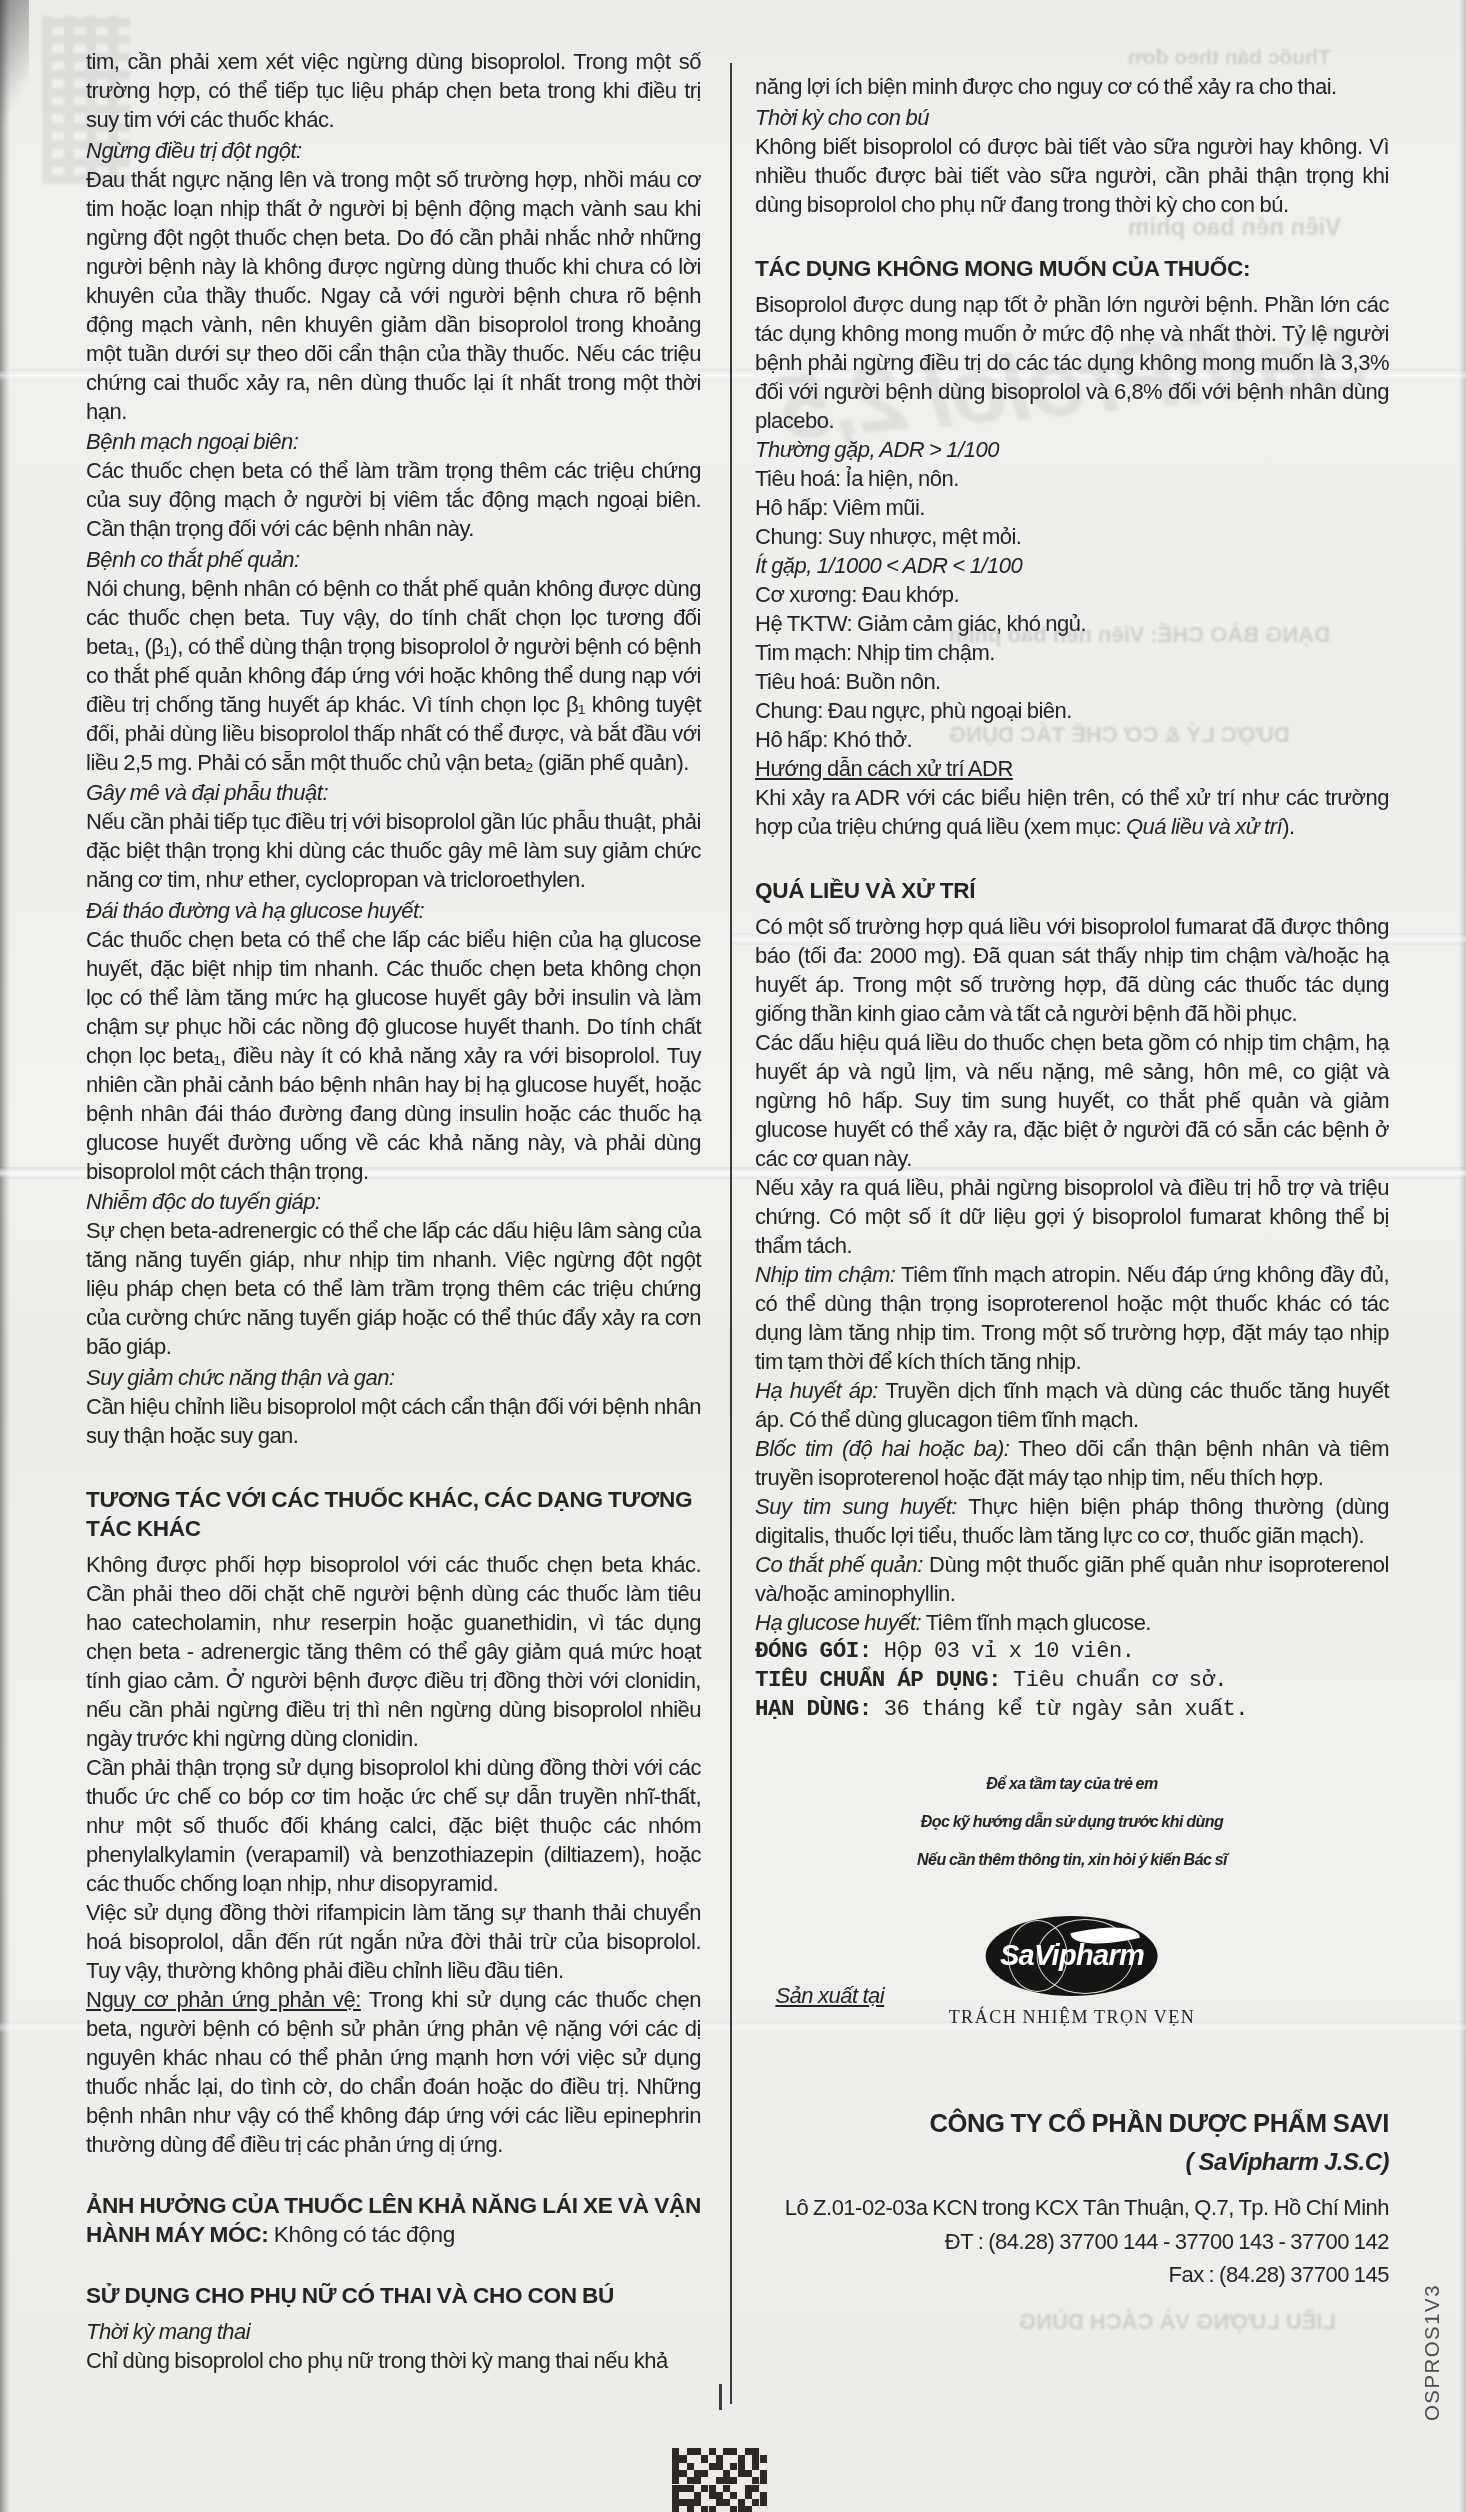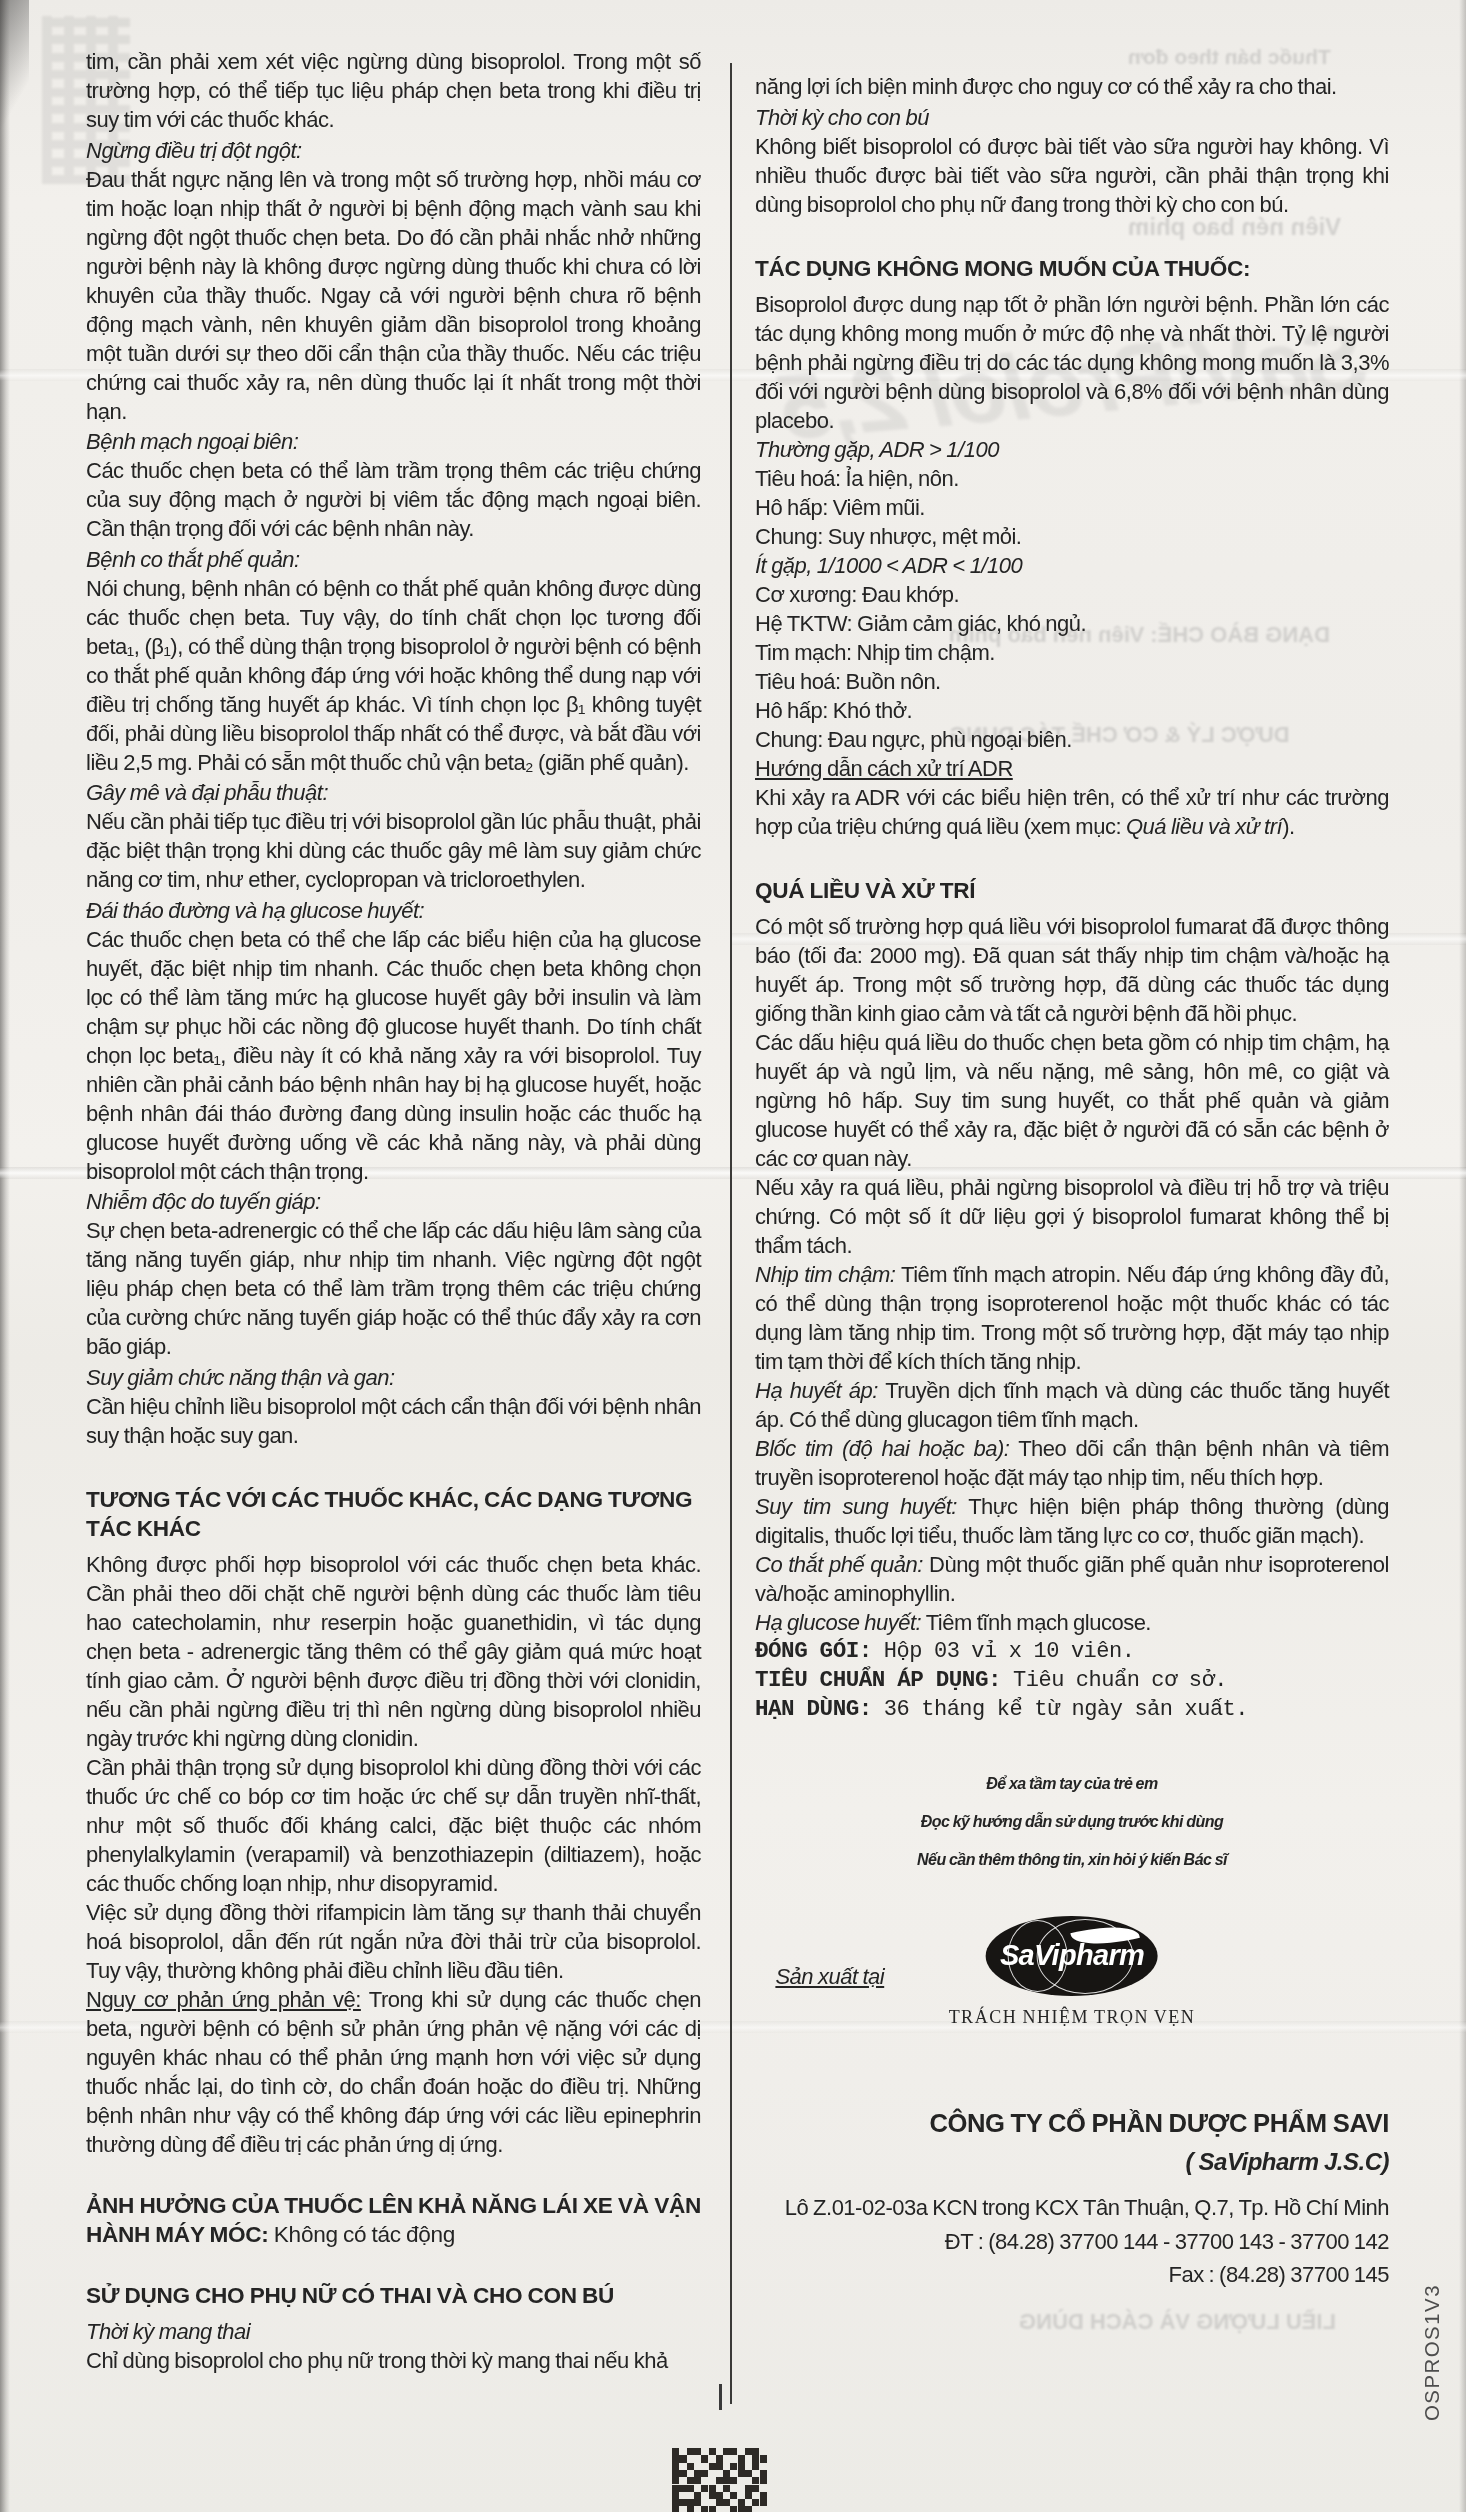--- a/index.html
+++ b/index.html
@@ -30,21 +30,21 @@
   .h.tight{margin-top:32px;}
   .ln{margin:0;}
   .it{font-style:italic;}
   .ul{text-decoration:underline;}
   .lead{font-style:italic;}
   .leadul{text-decoration:underline;}
   .lbl-row{font-family:Liberation Mono, monospace;}
   .lbl{font-weight:bold;font-size:22.6px;}
   .notice{margin-top:41px;text-align:center;font-weight:bold;font-style:italic;line-height:38px;font-size:16px;}
   .madein-row{margin-top:37px;position:relative;height:168px;}
-  .madein{position:absolute;left:20.4px;top:46px;font-style:italic;text-decoration:underline;font-size:22px;}
+  .madein{position:absolute;left:20.4px;top:65px;font-style:italic;text-decoration:underline;font-size:22px;}
   .logo-wrap{position:absolute;left:50%;transform:translateX(-50%);top:0;text-align:center;}
   .logo-oval{position:relative;width:172px;height:80px;background:#171513;border-radius:50%;margin:0 auto;overflow:hidden;}
   .logo-oval .mer{position:absolute;border:1.5px solid rgba(255,255,255,.85);border-radius:50%;}
   .mer.m1{left:22px;top:4.4px;width:58px;height:70px;}
   .mer.m2{left:51px;top:2.9px;width:95px;height:73px;}
   .logo-feather{position:absolute;left:86px;top:10.2px;width:67px;height:19px;background:#fff;border-radius:0 90% 0 90%;transform:rotate(-12deg);}
   .logo-txt{position:absolute;left:0;top:25px;width:100%;text-align:center;color:#fff;font-weight:bold;font-style:italic;font-size:29px;letter-spacing:-0.7px;}
   .logo-tag{margin-top:7.3px;font-family:"Liberation Serif",serif;font-size:18px;letter-spacing:1.5px;color:#262626;white-space:nowrap;}
   .company{margin-top:25px;text-align:right;}
   .company .nm{font-weight:bold;font-size:25.6px;letter-spacing:-0.4px;}
@@ -119,22 +119,22 @@
     <p class="b">Bisoprolol được dung nạp tốt ở phần lớn người bệnh. Phần lớn các tác dụng không mong muốn ở mức độ nhẹ và nhất thời. Tỷ lệ người bệnh phải ngừng điều trị do các tác dụng không mong muốn là 3,3% đối với người bệnh dùng bisoprolol và 6,8% đối với bệnh nhân dùng placebo.</p>
     <p class="ln it">Thường gặp, ADR &gt; 1/100</p>
     <p class="ln">Tiêu hoá: Ỉa hiện, nôn.</p>
     <p class="ln">Hô hấp: Viêm mũi.</p>
     <p class="ln">Chung: Suy nhược, mệt mỏi.</p>
     <p class="ln it">Ít gặp, 1/1000 &lt;  ADR &lt; 1/100</p>
     <p class="ln">Cơ xương: Đau khớp.</p>
     <p class="ln">Hệ TKTW: Giảm cảm giác, khó ngủ.</p>
     <p class="ln">Tim mạch: Nhịp tim chậm.</p>
     <p class="ln">Tiêu hoá: Buồn nôn.</p>
+    <p class="ln">Chung: Đau ngực, phù ngoại biên.</p>
     <p class="ln">Hô hấp: Khó thở.</p>
-    <p class="ln">Chung: Đau ngực, phù ngoại biên.</p>
     <p class="ln ul">Hướng dẫn cách xử trí ADR</p>
     <p class="b"><span>Khi xảy ra ADR với các biểu hiện trên, có thể xử trí như các trường hợp của triệu chứng quá liều (xem mục: </span><span class="it">Quá liều và xử trí</span><span>).</span></p>
     <p class="h">QUÁ LIỀU VÀ XỬ TRÍ</p>
     <p class="b">Có một số trường hợp quá liều với bisoprolol fumarat đã được thông báo (tối đa: 2000 mg). Đã quan sát thấy nhịp tim chậm và/hoặc hạ huyết áp. Trong một số trường hợp, đã dùng các thuốc tác dụng giống thần kinh giao cảm và tất cả người bệnh đã hồi phục.</p>
     <p class="b">Các dấu hiệu quá liều do thuốc chẹn beta gồm có nhịp tim chậm, hạ huyết áp và ngủ lịm, và nếu nặng, mê sảng, hôn mê, co giật và ngừng hô hấp. Suy tim sung huyết, co thắt phế quản và giảm glucose huyết có thể xảy ra, đặc biệt ở người đã có sẵn các bệnh ở các cơ quan này.</p>
     <p class="b">Nếu xảy ra quá liều, phải ngừng bisoprolol và điều trị hỗ trợ và triệu chứng. Có một số ít dữ liệu gợi ý bisoprolol fumarat không thể bị thẩm tách.</p>
     <p class="b"><span class="lead">Nhịp tim chậm:</span> <span>Tiêm tĩnh mạch atropin. Nếu đáp ứng không đầy đủ, có thể dùng thận trọng isoproterenol hoặc một thuốc khác có tác dụng làm tăng nhịp tim. Trong một số trường hợp, đặt máy tạo nhịp tim tạm thời để kích thích tăng nhịp.</span></p>
     <p class="b"><span class="lead">Hạ huyết áp:</span> <span>Truyền dịch tĩnh mạch và dùng các thuốc tăng huyết áp. Có thể dùng glucagon tiêm tĩnh mạch.</span></p>
     <p class="b"><span class="lead">Blốc tim (độ hai hoặc ba):</span> <span>Theo dõi cẩn thận bệnh nhân và tiêm truyền isoproterenol hoặc đặt máy tạo nhịp tim, nếu thích hợp.</span></p>
     <p class="b"><span class="lead">Suy tim sung huyết:</span> <span>Thực hiện biện pháp thông thường (dùng digitalis, thuốc lợi tiểu, thuốc làm tăng lực co cơ, thuốc giãn mạch).</span></p>

